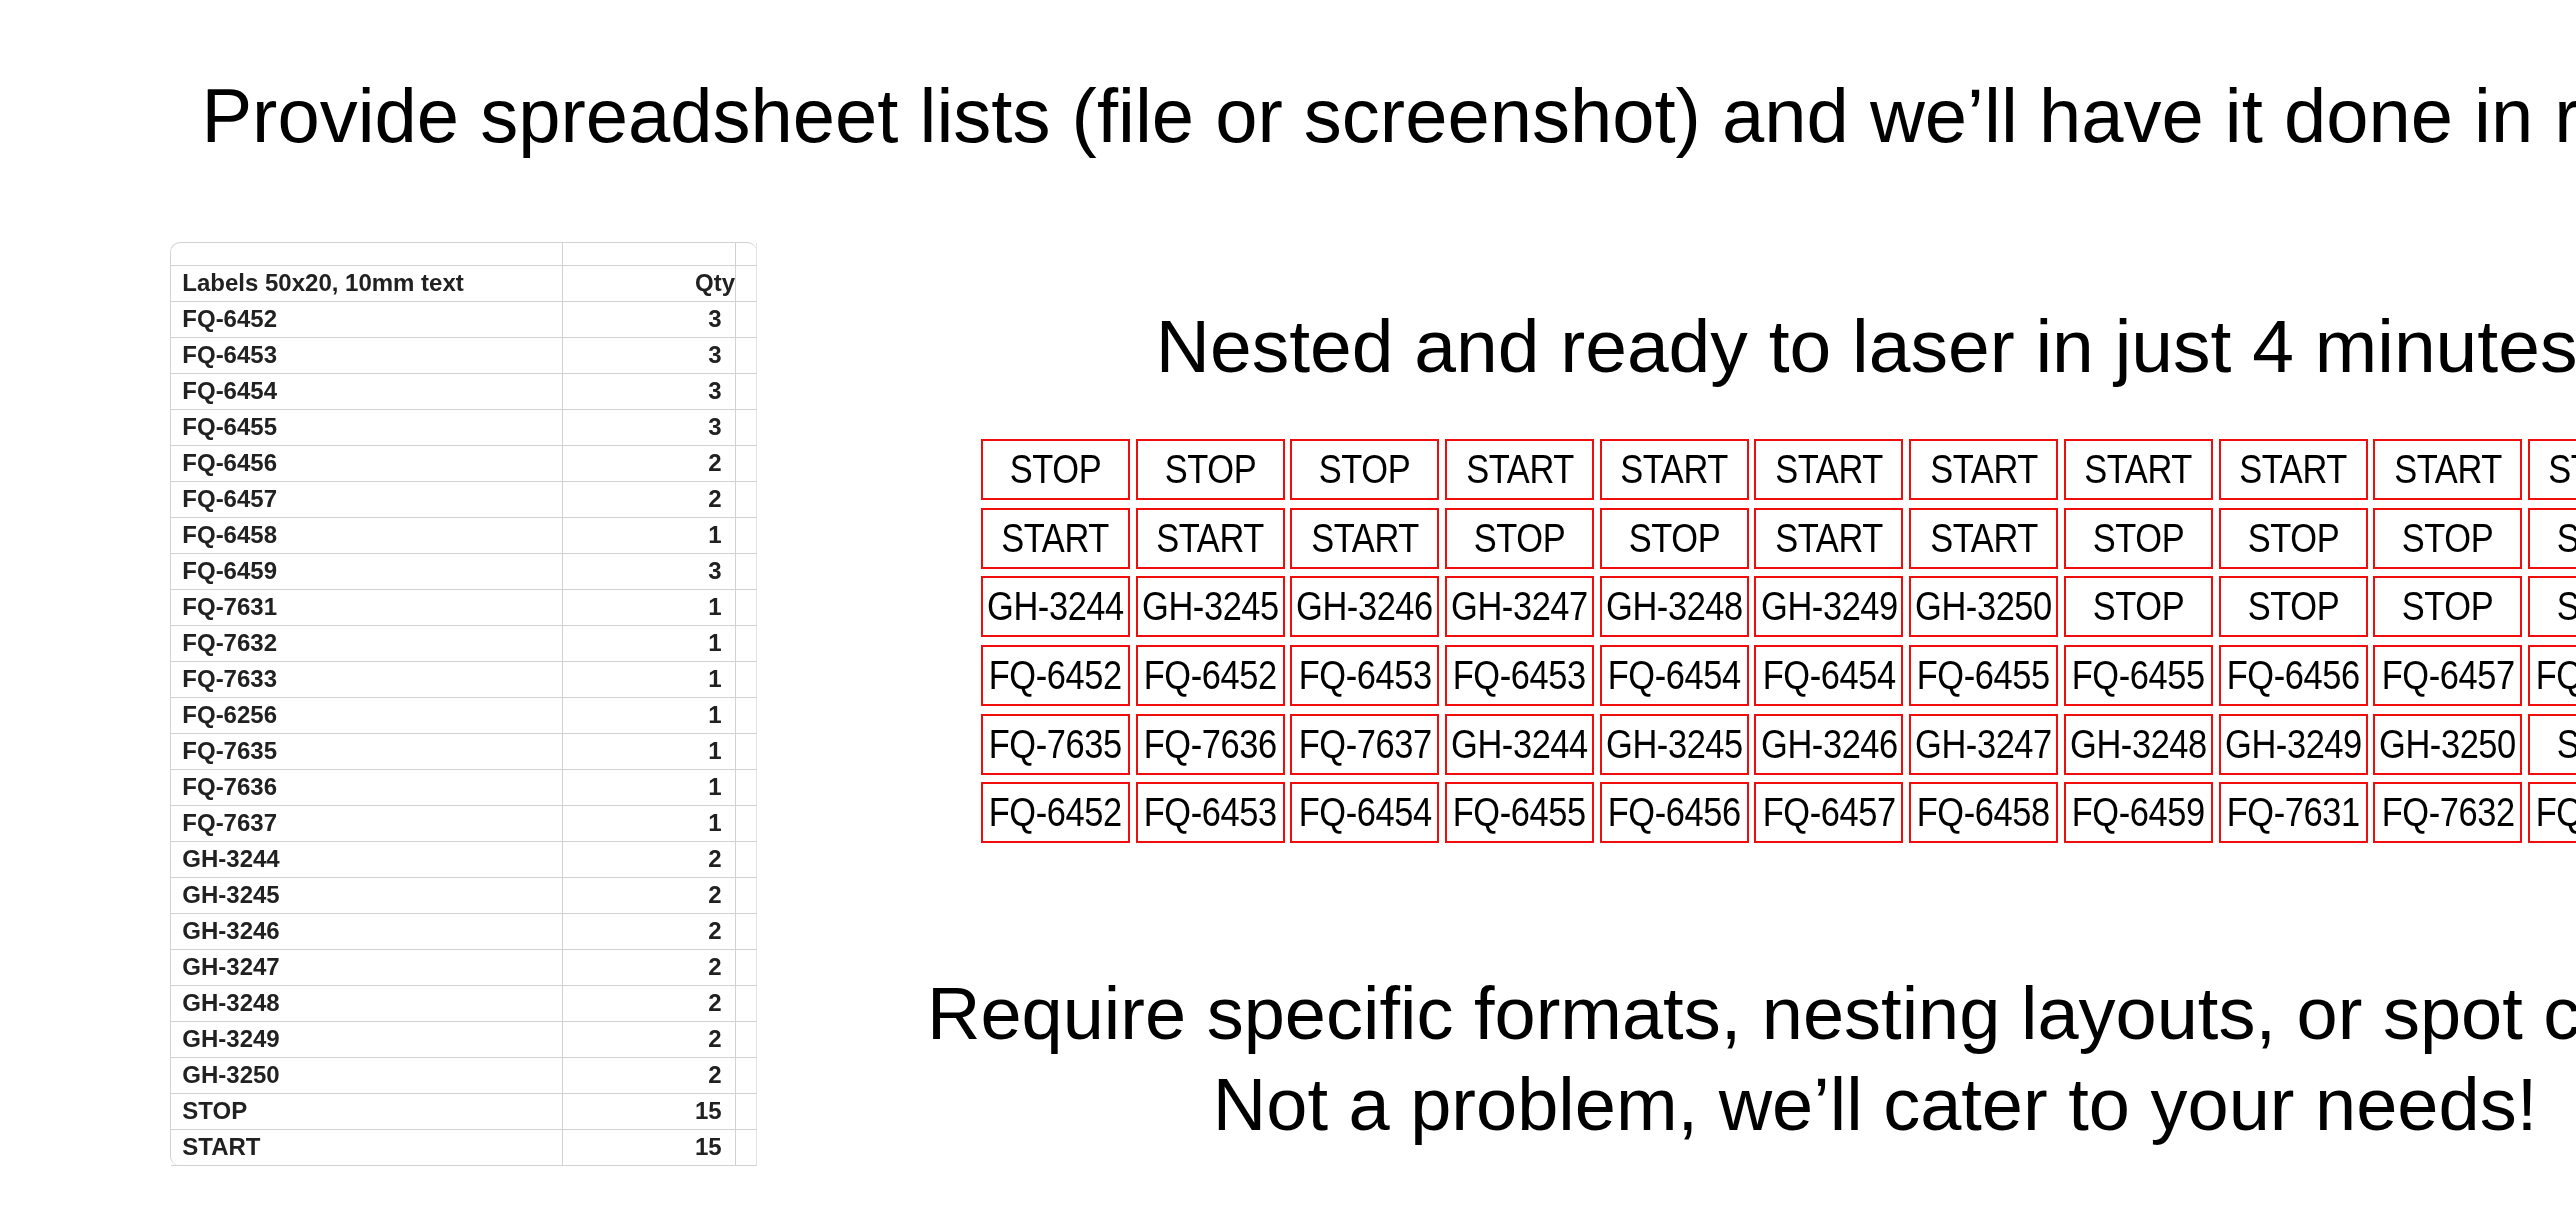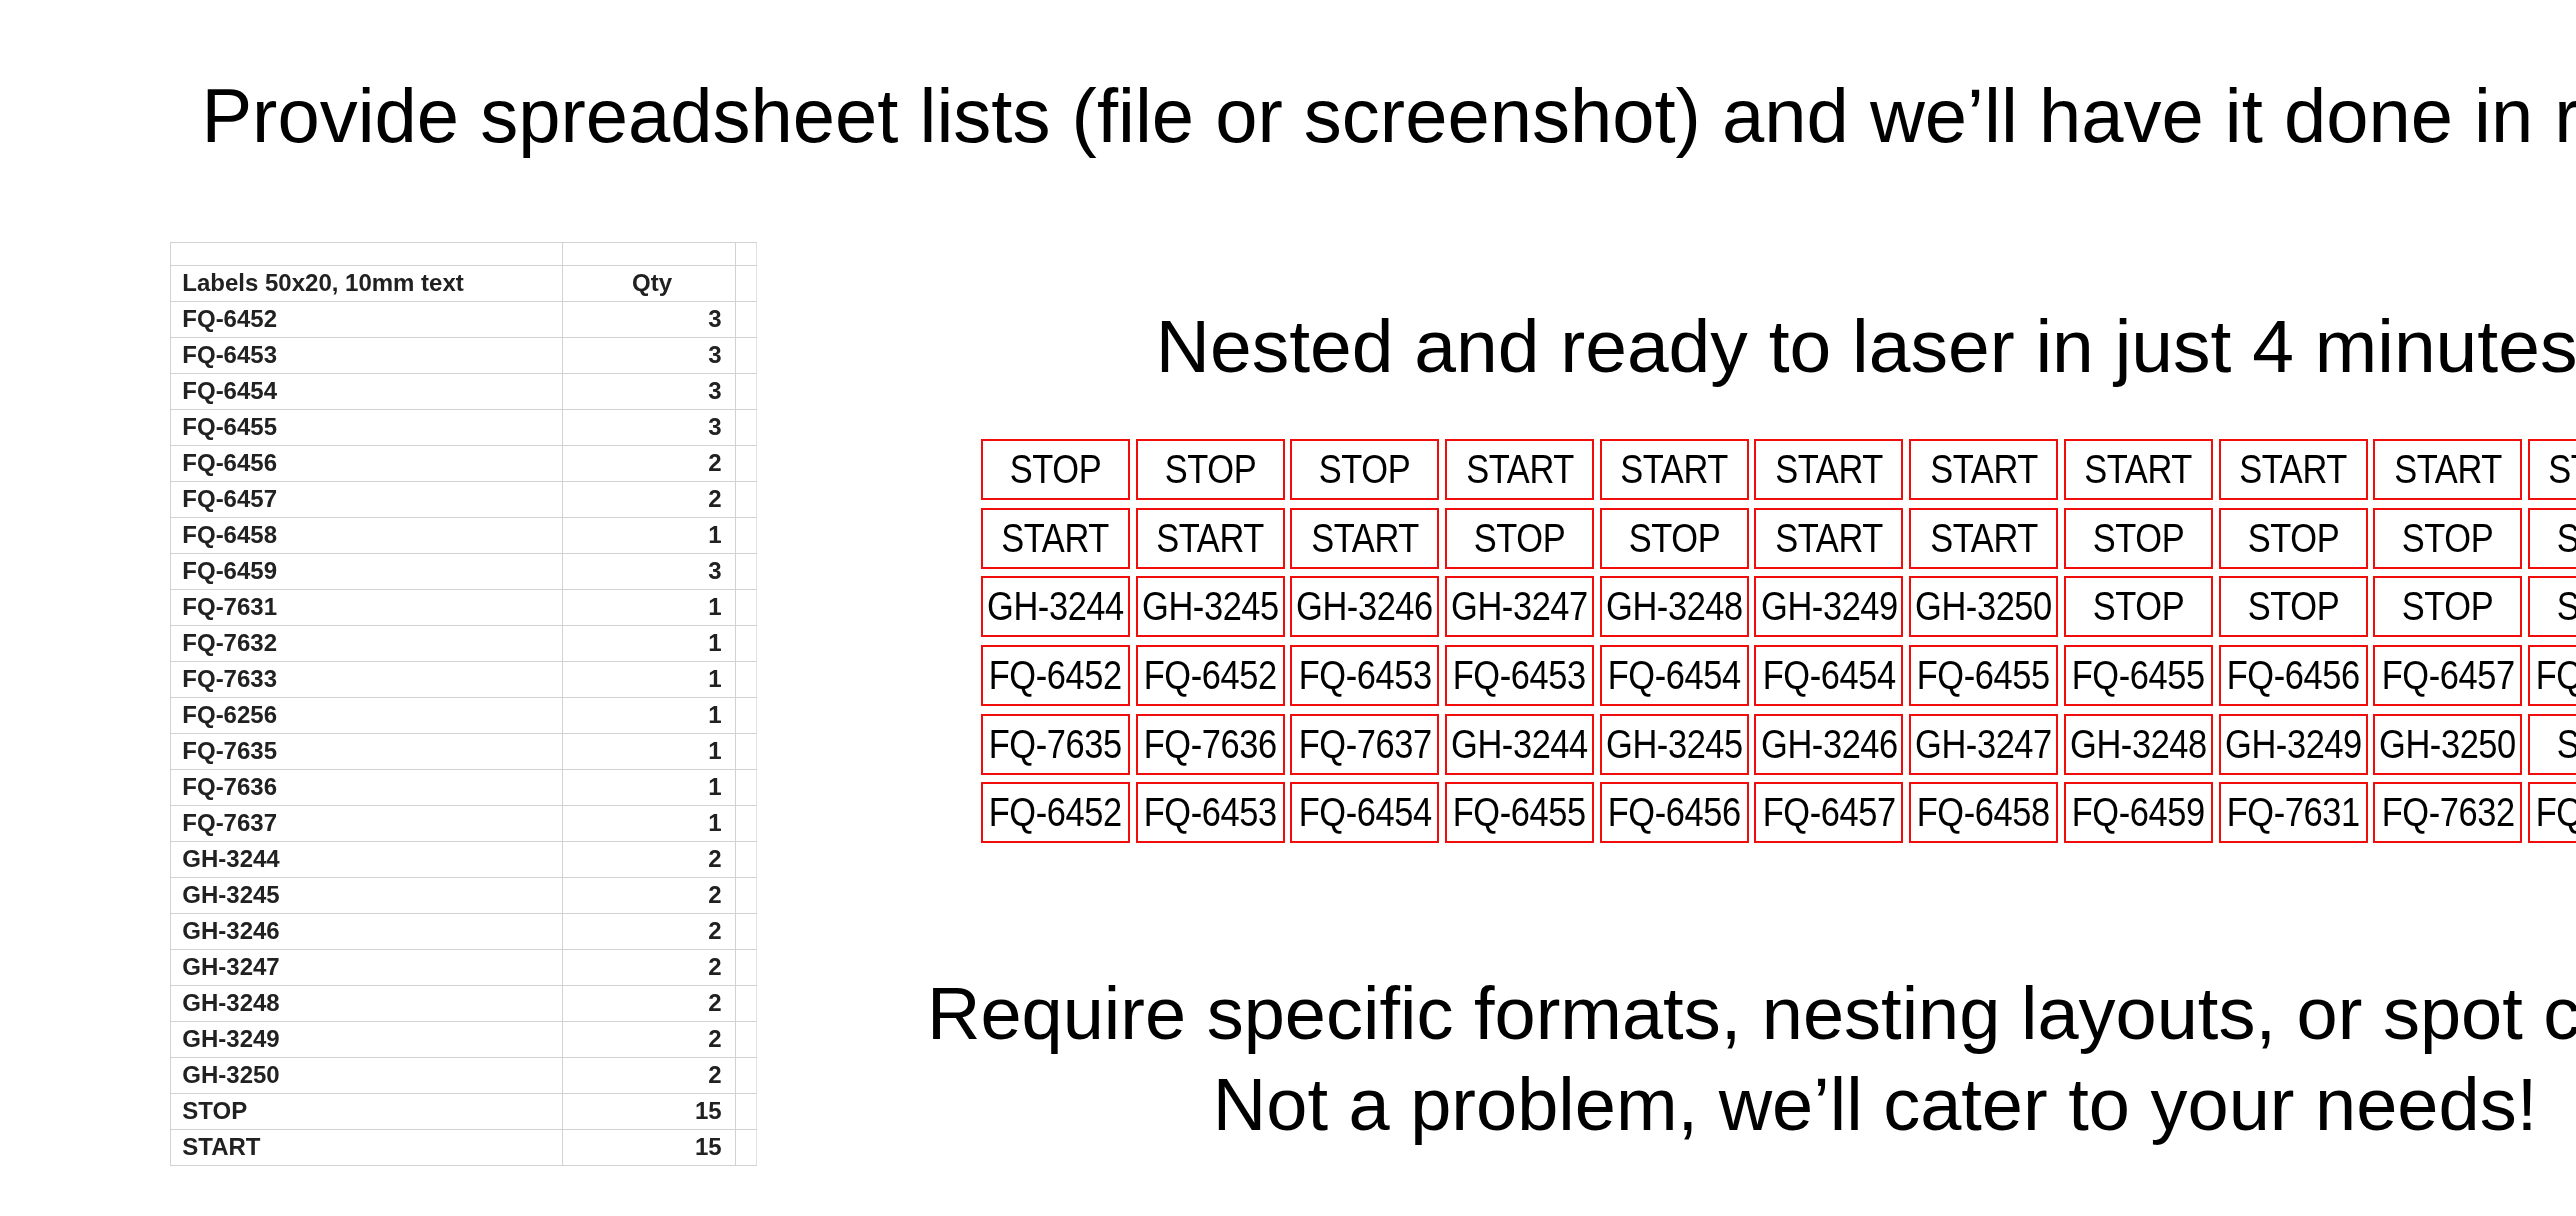--- a/index.html
+++ b/index.html
@@ -23,27 +23,28 @@
     font-size:76px;line-height:92px;text-align:center;white-space:nowrap;
   }
 
   
   .sheet{
     position:absolute;left:170px;top:242px;
     border-top:1.5px solid var(--gridline);
     border-left:1.5px solid var(--gridline);
     font-weight:bold;font-size:24px;color:var(--sheet-text);
     background:#fff;
+    border-radius:10px;
   }
   .srow{display:flex;box-sizing:border-box;height:36px;border-bottom:1.5px solid var(--gridline);line-height:34px;}
   .srow.sliver{height:23px;line-height:21.6px;}
   .ca,.cb,.cc{box-sizing:border-box;overflow:hidden;white-space:nowrap;}
   .ca{width:392px;border-right:1.5px solid var(--gridline);padding-left:11.3px;}
   .cb{width:173px;border-right:1.5px solid var(--gridline);text-align:right;padding-right:13.4px;}
-  .cb.hleft{text-align:center;padding-left:6.2px;padding-right:0;}
+  .cb.hleft{text-align:right;padding-left:6.2px;padding-right:0;}
   .cc{width:20.6px;border-right:1.5px solid #e3e3e3;}
 
   
   .subtitle{
     position:absolute;top:301px;left:924px;width:1906px;
     font-size:75px;line-height:91px;text-align:center;white-space:nowrap;
   }
   .nest-grid{
     position:absolute;left:981px;top:439px;
     display:flex;flex-direction:column;gap:7.7px;

